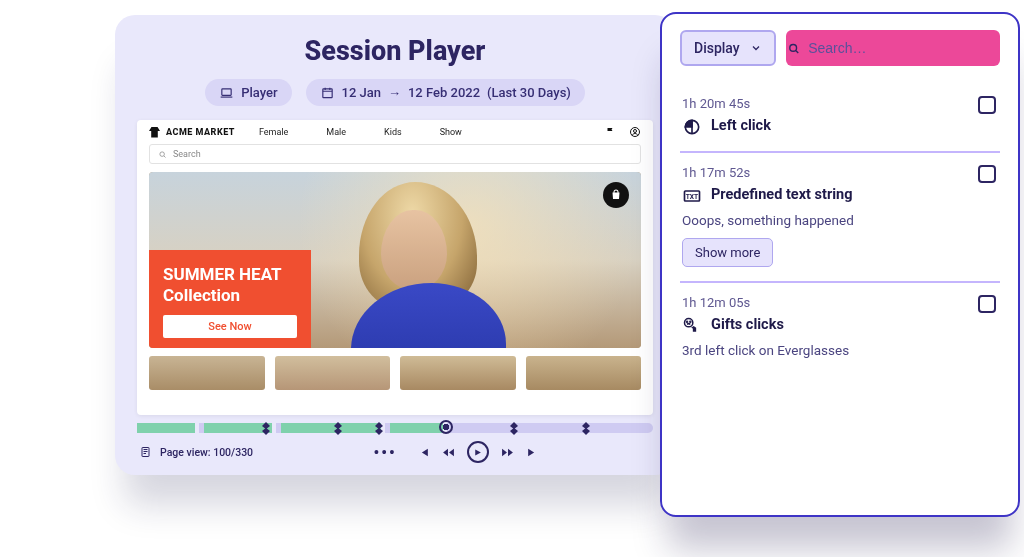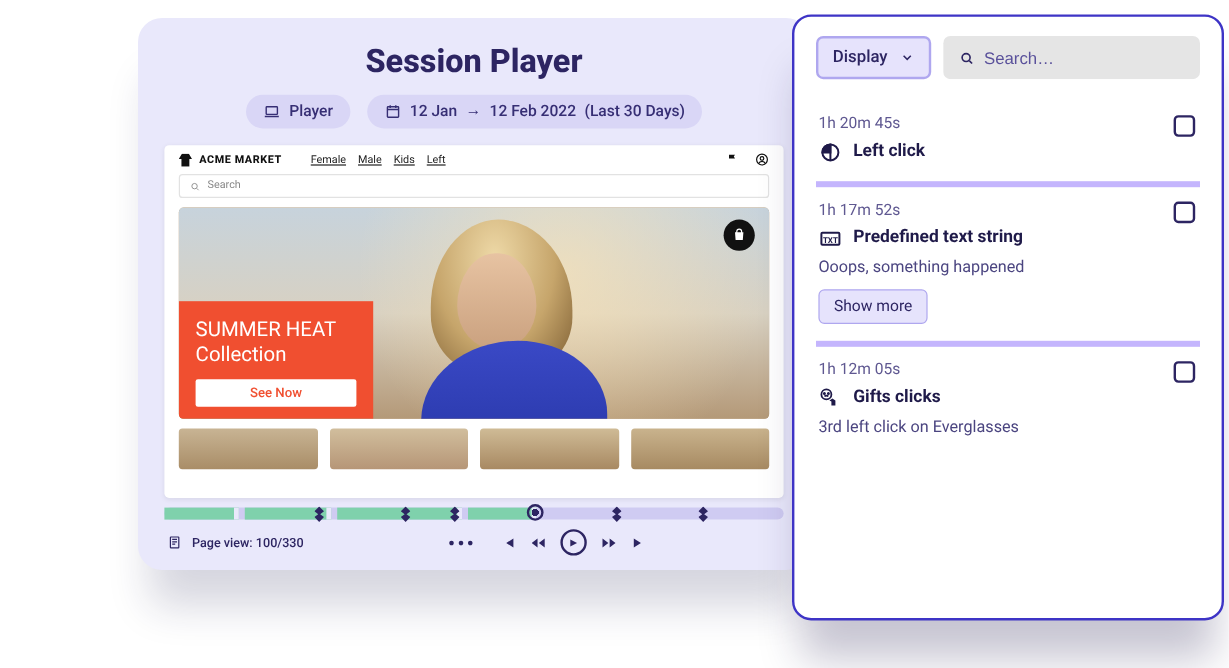--- a/index.html
+++ b/index.html
@@ -50,38 +50,38 @@
   background: #fff;
   border-radius: 4px;
   flex: 1;
   box-shadow: 0 1px 4px rgba(0,0,0,.07);
   overflow: hidden;
   display: flex;
   flex-direction: column;
 }
 .site-header {
   display: flex;
-  align-items: flex-end;
+  align-items: center;
   padding: 6px 12px;
   gap: 24px;
 }
 .logo {
   display: flex;
   align-items: center;
   gap: 6px;
   font-size: 9px;
   font-weight: 800;
   letter-spacing: .5px;
   color: #111;
 }
 .logo-dot {
   width: 11px; height: 11px; background: #111;
   clip-path: polygon(25% 0, 75% 0, 100% 40%, 80% 40%, 80% 100%, 20% 100%, 20% 40%, 0 40%);
 }
-.nav-links { display:flex; gap:10px; font-size:9px; color:#222;text-decoration:underline; }
+.nav-links { display:flex; gap:38px; font-size:9px; color:#222; }
 .nav-links span { cursor:pointer; }
 .head-icons { margin-left:auto; display:flex; gap:12px; align-items:center; }
 .head-icons svg { width:12px; height:12px; }
 .search-bar {
   margin: 0 12px 0;
   display:flex;
   align-items:center;
   gap:6px;
   border:1px solid #e2e2e2;
   border-radius:3px;
@@ -131,21 +131,21 @@
   border-radius: 52% 48% 10% 10% / 70% 64% 10% 10%;
 }
 .hero-box {
   position:absolute;
   left:0; bottom:0;
   width:162px;
   background:#F04F30;
   color:#fff;
   padding:14px 14px 10px;
 }
-.hero-box-title { font-size:17px; font-weight:400; line-height:1.2; }
+.hero-box-title { font-size:17px; font-weight:700; line-height:1.2; }
 .hero-cta {
   margin-top:10px;
   background:#fff; color:#F04F30;
   font-size:11px; font-weight:500;
   text-align:center; padding:5px 0;
   border-radius:2px;
   cursor:pointer;
 }
 .hero-bag {
   position:absolute; right:12px; top:10px;
@@ -222,37 +222,37 @@
   padding:8px 12px;
   color:#2D2562;
   font-size:14px;
   font-weight:500;
   display:flex; align-items:center; gap:10px;
   cursor:pointer;
 }
 .display-btn svg{width:12px;height:12px;}
 .psearch {
   flex:1;
-  background:#e5e5e5;
+  background:#ec4899;
   border:1px solid transparent;
   border-radius:6px;
-  padding:8px 12px;
+  padding:8px 0;
   display:flex; align-items:center; gap:8px;
   color:#2D2562;
 }
 .psearch input {
   background:transparent; border:0; outline:0;
   font-size:14px; color:#2D2562; width:100%;
 }
 .psearch input::placeholder{color:#5A519B;}
 .psearch svg{width:15px;height:15px;}
 
 .ev {
   position:relative;
-  border-bottom:5px solid #c4b5fd;
+  border-bottom:2px solid #c4b5fd;
   padding:12px 2px 14px;
 }
 .ev:last-child{border-bottom:0;}
 .ev-time { color:#5F5891; font-size:13px; margin-bottom:6px; }
 .ev-main { display:flex; align-items:flex-start; gap:9px; font-size:14.5px; font-weight:700; color:#1f1a49; }
 .ev-main svg { width:20px; height:20px; flex-shrink:0; }
 .ev-sub { margin-top:6px; color:#4b4580; font-size:13.5px; }
 .ev-sub .hl{ color:#d58a72; }
 .show-more {
   margin-top:10px;
@@ -302,21 +302,21 @@
   <div class="site-frame">
     <div class="site-header">
       <div class="logo">
         <span class="logo-dot"></span>
         <span>ACME MARKET</span>
       </div>
       <div class="nav-links">
         <span>Female</span>
         <span>Male</span>
         <span>Kids</span>
-        <span>Left</span>
+        <span>Show</span>
       </div>
       <div class="head-icons">
         <svg viewBox="0 0 24 24" fill="#111">
             <path d="M5 3v18M5 4h10l-2 3 2 3H5"></path>
           </svg>
         <svg viewBox="0 0 24 24" fill="none" stroke="#111" stroke-width="2">
             <circle cx="12" cy="12" r="9"></circle>
             <circle cx="12" cy="10" r="3"></circle>
             <path d="M6 19c1.2-2.4 3.5-4 6-4s4.8 1.6 6 4"></path>
           </svg>

